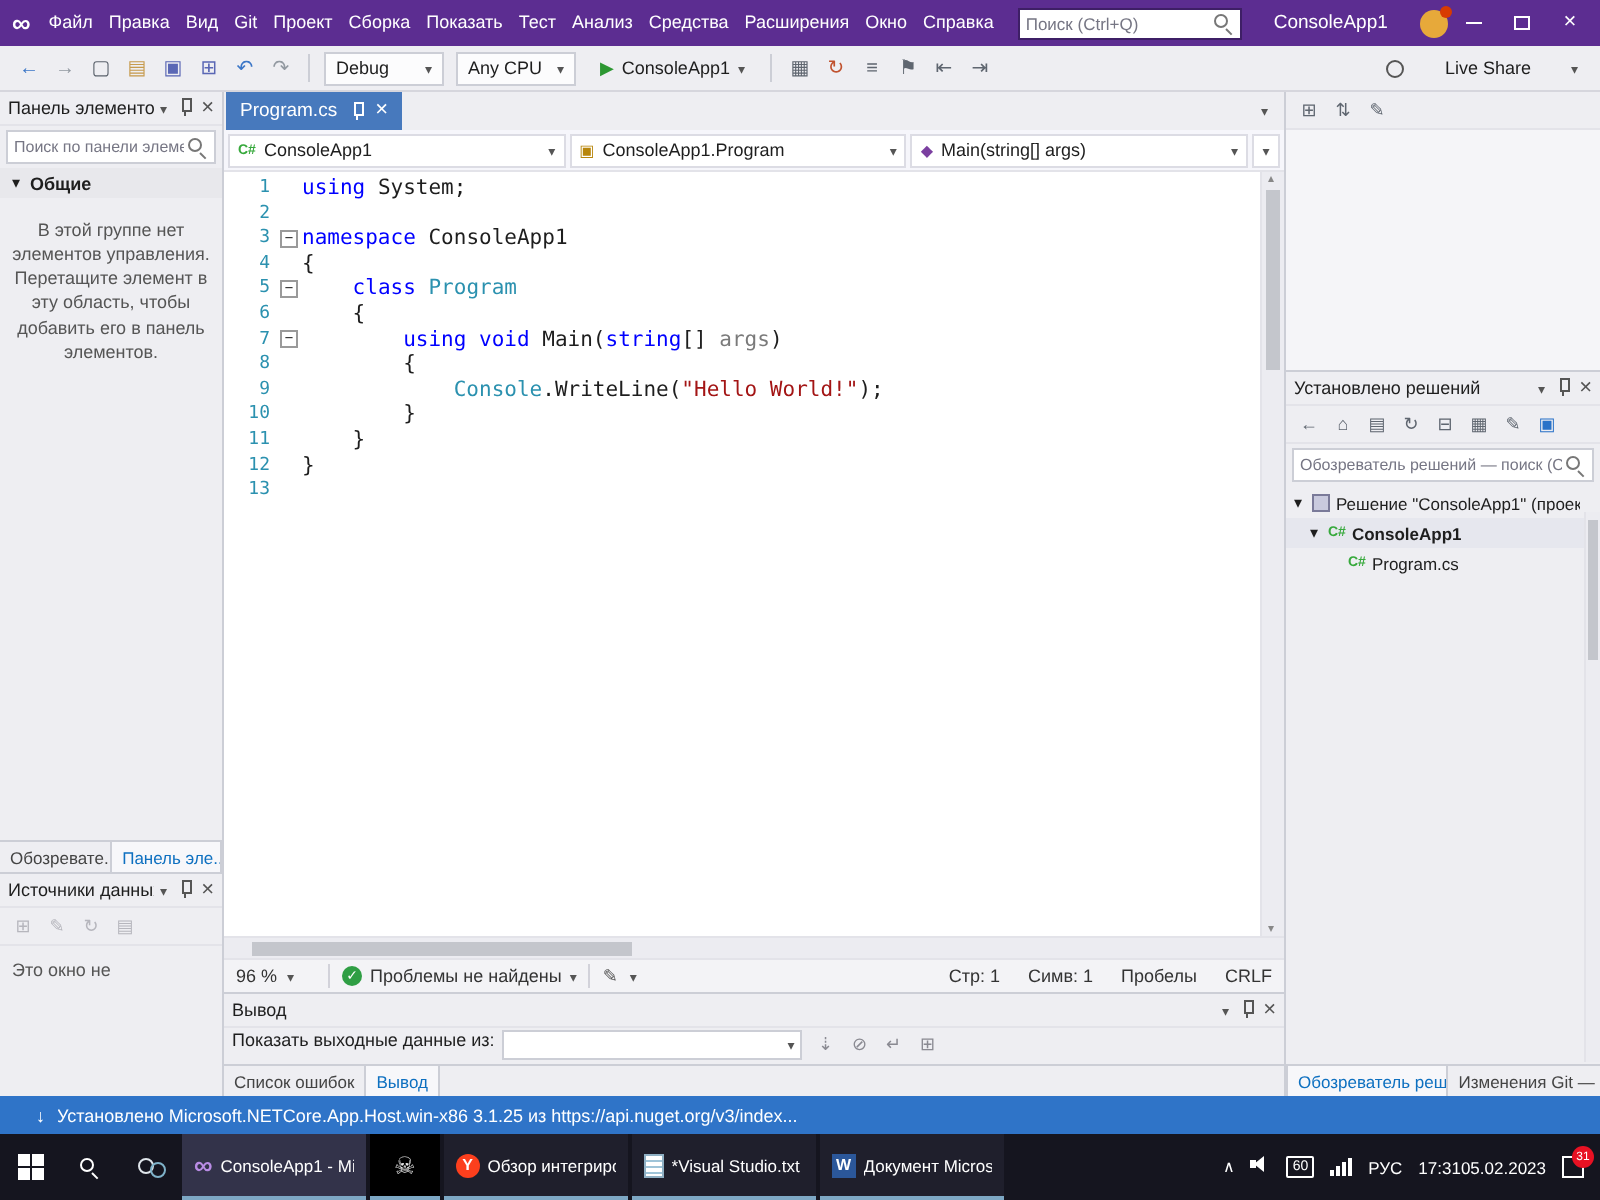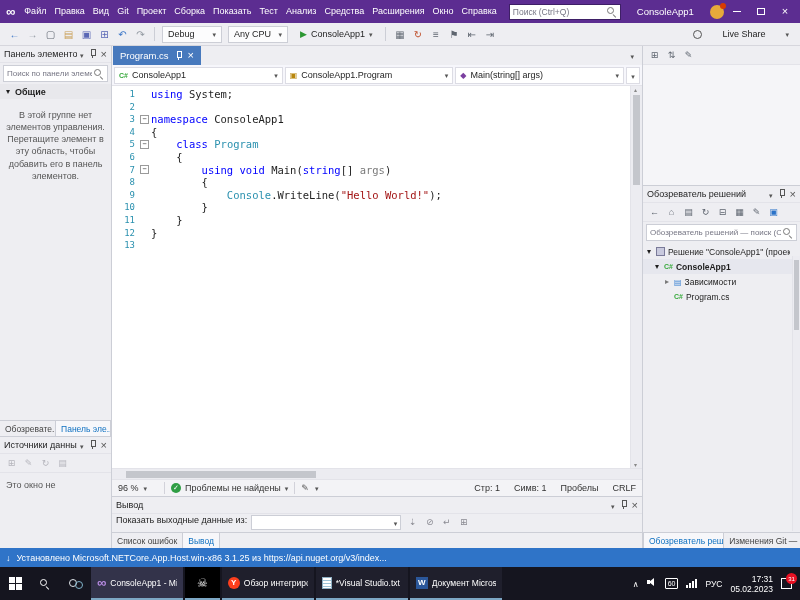--- a/index.html
+++ b/index.html
@@ -128,21 +128,21 @@
   .tree-label{overflow:hidden}
   .exp-spacer{width:8px;flex:0 0 auto}
   .expander-open,.expander-closed{width:8px;flex:0 0 auto;display:inline-flex;justify-content:center}
   .cs-badge{color:#37a93c;font-weight:bold;font-size:7px;flex:0 0 auto}
   .sol-icon{width:9px;height:9px;background:#c9cade;border:1px solid #7a7a99;flex:0 0 auto}
   .dep-icon::after{content:"▤";color:#2f7bd1;font-size:8px}
   .rp-scroll{position:absolute;right:0;top:70px;bottom:17px;width:8px;background:#ececf1;border-left:1px solid #e3e3e9}
   .rp-scroll .vthumb{left:1px;right:1px;top:4px;height:70px}
 
   
-  .statusbar{height:19px;background:#2f74c8;color:#fff;display:flex;align-items:center;padding:0 6px;gap:6px;font-size:9px;flex:0 0 auto}
+  .statusbar{height:19px;background:#2f74c8;color:#fff;display:flex;align-items:center;padding:0 18px;gap:6px;font-size:9px;flex:0 0 auto}
   .status-act::after{content:"↓";color:#fff;font-size:9px}
   .status-msg{white-space:nowrap;overflow:hidden}
 
   
   .taskbar{height:33px;background:#15151f;display:flex;align-items:stretch;color:#fff;flex:0 0 auto}
   .tb-start,.tb-icon{width:30px;display:flex;align-items:center;justify-content:center;flex:0 0 auto}
   .winlogo{display:grid;grid-template-columns:6px 6px;grid-template-rows:6px 6px;gap:1px}
   .winlogo i{background:#fff}
   .people{position:relative;width:15px;height:11px}
   .people::before{content:"";position:absolute;left:1px;top:1px;width:6px;height:6px;border:1px solid #dfe5ea;border-radius:50%}
@@ -160,21 +160,21 @@
   .tray{margin-left:auto;display:flex;align-items:center;gap:8px;padding:0 8px}
   .chev::after{content:"∧";font-size:8px;color:#fff}
   .speaker{position:relative;width:10px;height:9px;display:inline-block}
   .speaker::before{content:"";position:absolute;left:0;top:2px;width:3px;height:4px;background:#fff}
   .speaker::after{content:"";position:absolute;left:2px;top:0;border-top:4.5px solid transparent;border-bottom:4.5px solid transparent;border-right:5px solid #fff}
   .battery{border:1px solid #fff;font-size:7px;padding:0 2px;height:11px;display:flex;align-items:center;border-radius:1px}
   .netbars{display:flex;align-items:flex-end;gap:1px;height:9px}
   .netbars i{width:2px;background:#fff;display:block}
   .netbars i:nth-child(1){height:3px}.netbars i:nth-child(2){height:5px}.netbars i:nth-child(3){height:7px}.netbars i:nth-child(4){height:9px}
   .lang{font-size:8.5px}
-  .clock{display:flex;flex-direction:column;align-items:flex-end;font-size:8.5px;line-height:10px}
+  .clock{display:flex;flex-direction:row;align-items:flex-end;font-size:8.5px;line-height:10px}
   .ac{position:relative;display:flex;align-items:center}
   .ac-box{width:11px;height:11px;border:1px solid #fff;display:block}
   .ac-badge{position:absolute;right:-5px;top:-5px;width:11px;height:11px;border-radius:50%;background:#e81123;color:#fff;font-size:6px;font-style:normal;display:flex;align-items:center;justify-content:center}
 </style>
 </head>
 <body>
 
 <div class="vs">
 
   <div class="titlebar">
@@ -462,21 +462,21 @@
         <div class="mini-toolbar">
             <span class="" style="color: rgb(95, 102, 112);">⊞</span>
             <span class="" style="color: rgb(95, 102, 112);">⇅</span>
             <span class="" style="color: rgb(95, 102, 112);">✎</span>
           </div>
         <div class="props-empty"></div>
       </div>
 
       <div class="sol">
         <div class="tw-header">
-          <span class="tw-title">Обозреватель решений</span>
+          <span class="tw-title">Установлено решений</span>
           <span class="hdr-icons">
             <span class="dd"></span>
             <span class="pin"></span>
             <span class="cross"></span>
           </span>
         </div>
         <div class="mini-toolbar">
             <span class="" style="color: rgb(95, 102, 112);">←</span>
             <span class="" style="color: rgb(95, 102, 112);">⌂</span>
             <span class="" style="color: rgb(95, 102, 112);">▤</span>
@@ -493,25 +493,20 @@
         <div class="tree">
           <div class="tree-row" style="padding-left:2px">
             <span class="expander-open"></span>
             <span class="sol-icon"></span>
             <span class="tree-label">Решение "ConsoleApp1" (проекты: 1 из 1)</span>
           </div>
           <div class="tree-row sel" style="padding-left:10px">
             <span class="expander-open"></span>
             <span class="cs-badge">C#</span>
             <span class="tree-label">ConsoleApp1</span>
-          </div>
-          <div class="tree-row" style="padding-left:20px">
-            <span class="expander-closed"></span>
-            <span class="dep-icon"></span>
-            <span class="tree-label">Зависимости</span>
           </div>
           <div class="tree-row" style="padding-left:20px">
             <span class="exp-spacer"></span>
             <span class="cs-badge">C#</span>
             <span class="tree-label">Program.cs</span>
           </div>
         </div>
         <div class="flex-fill"></div>
         <div class="rp-scroll">
             <div class="vthumb"></div>

